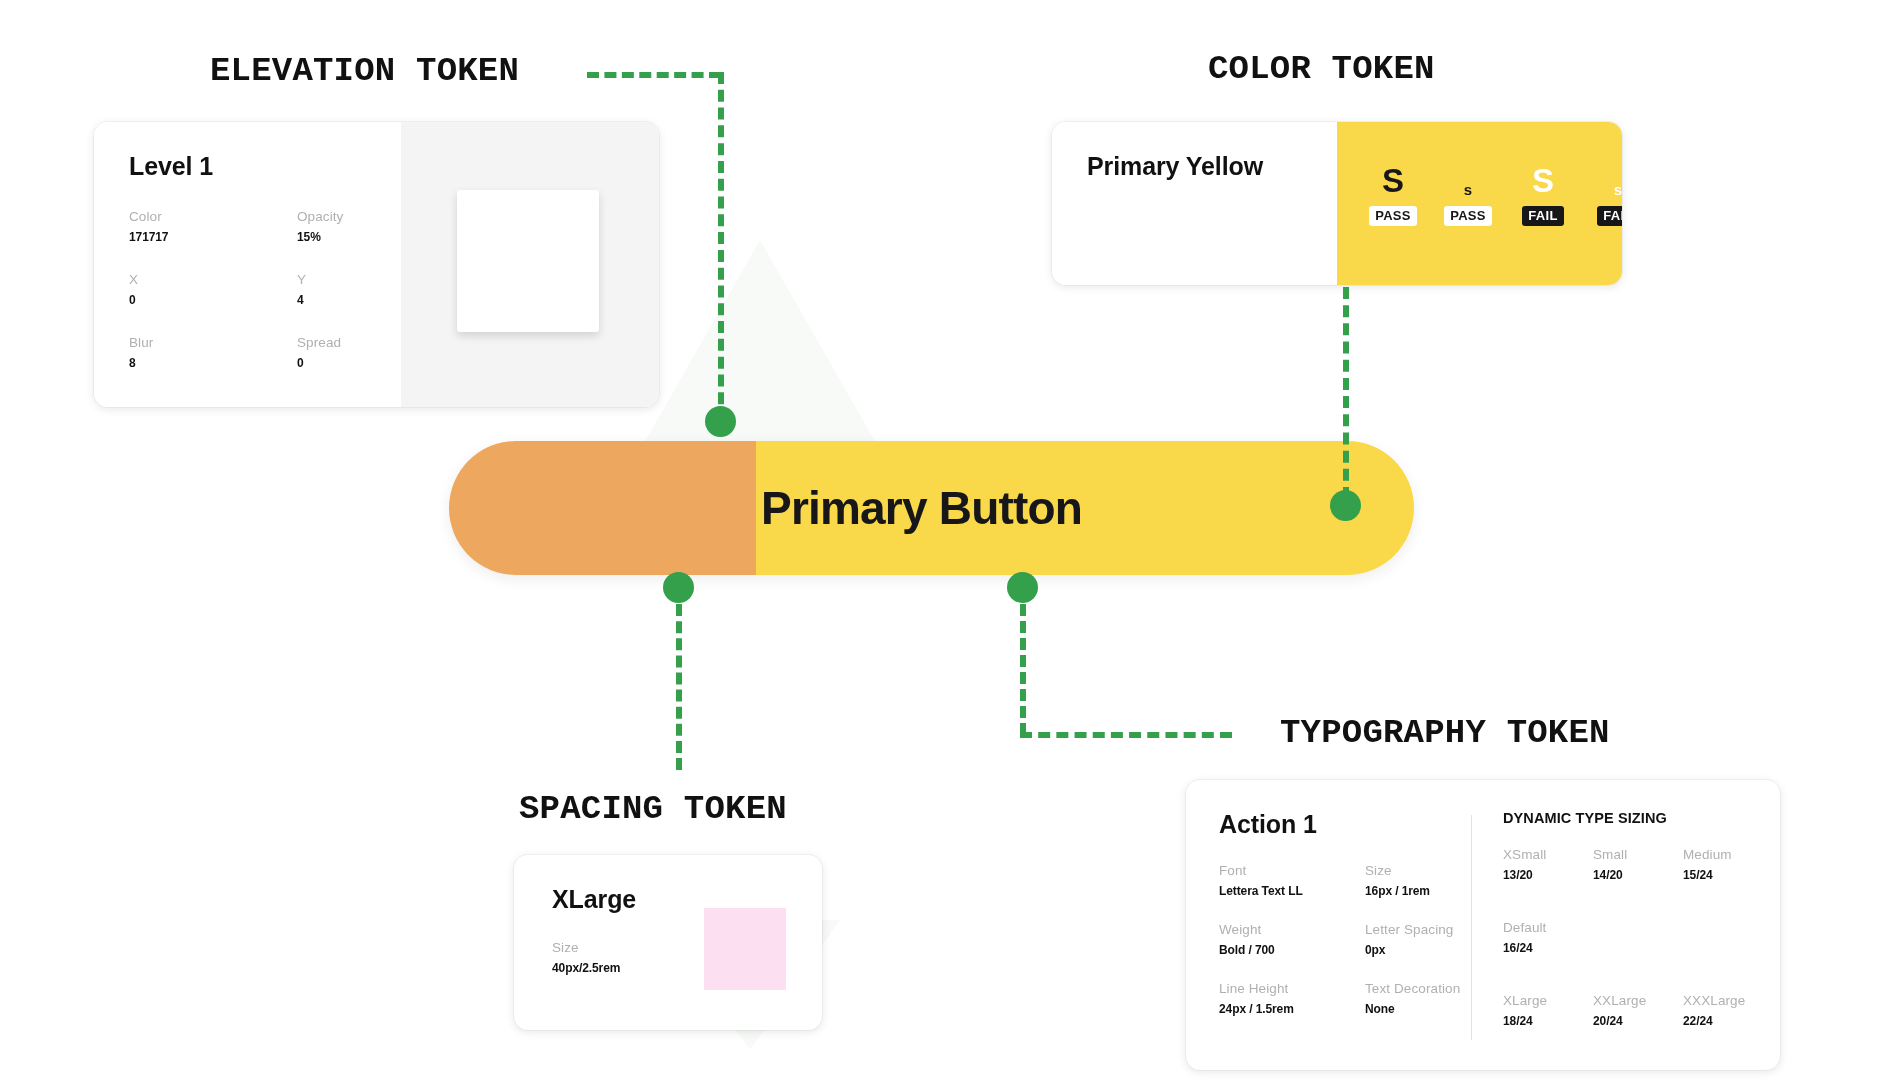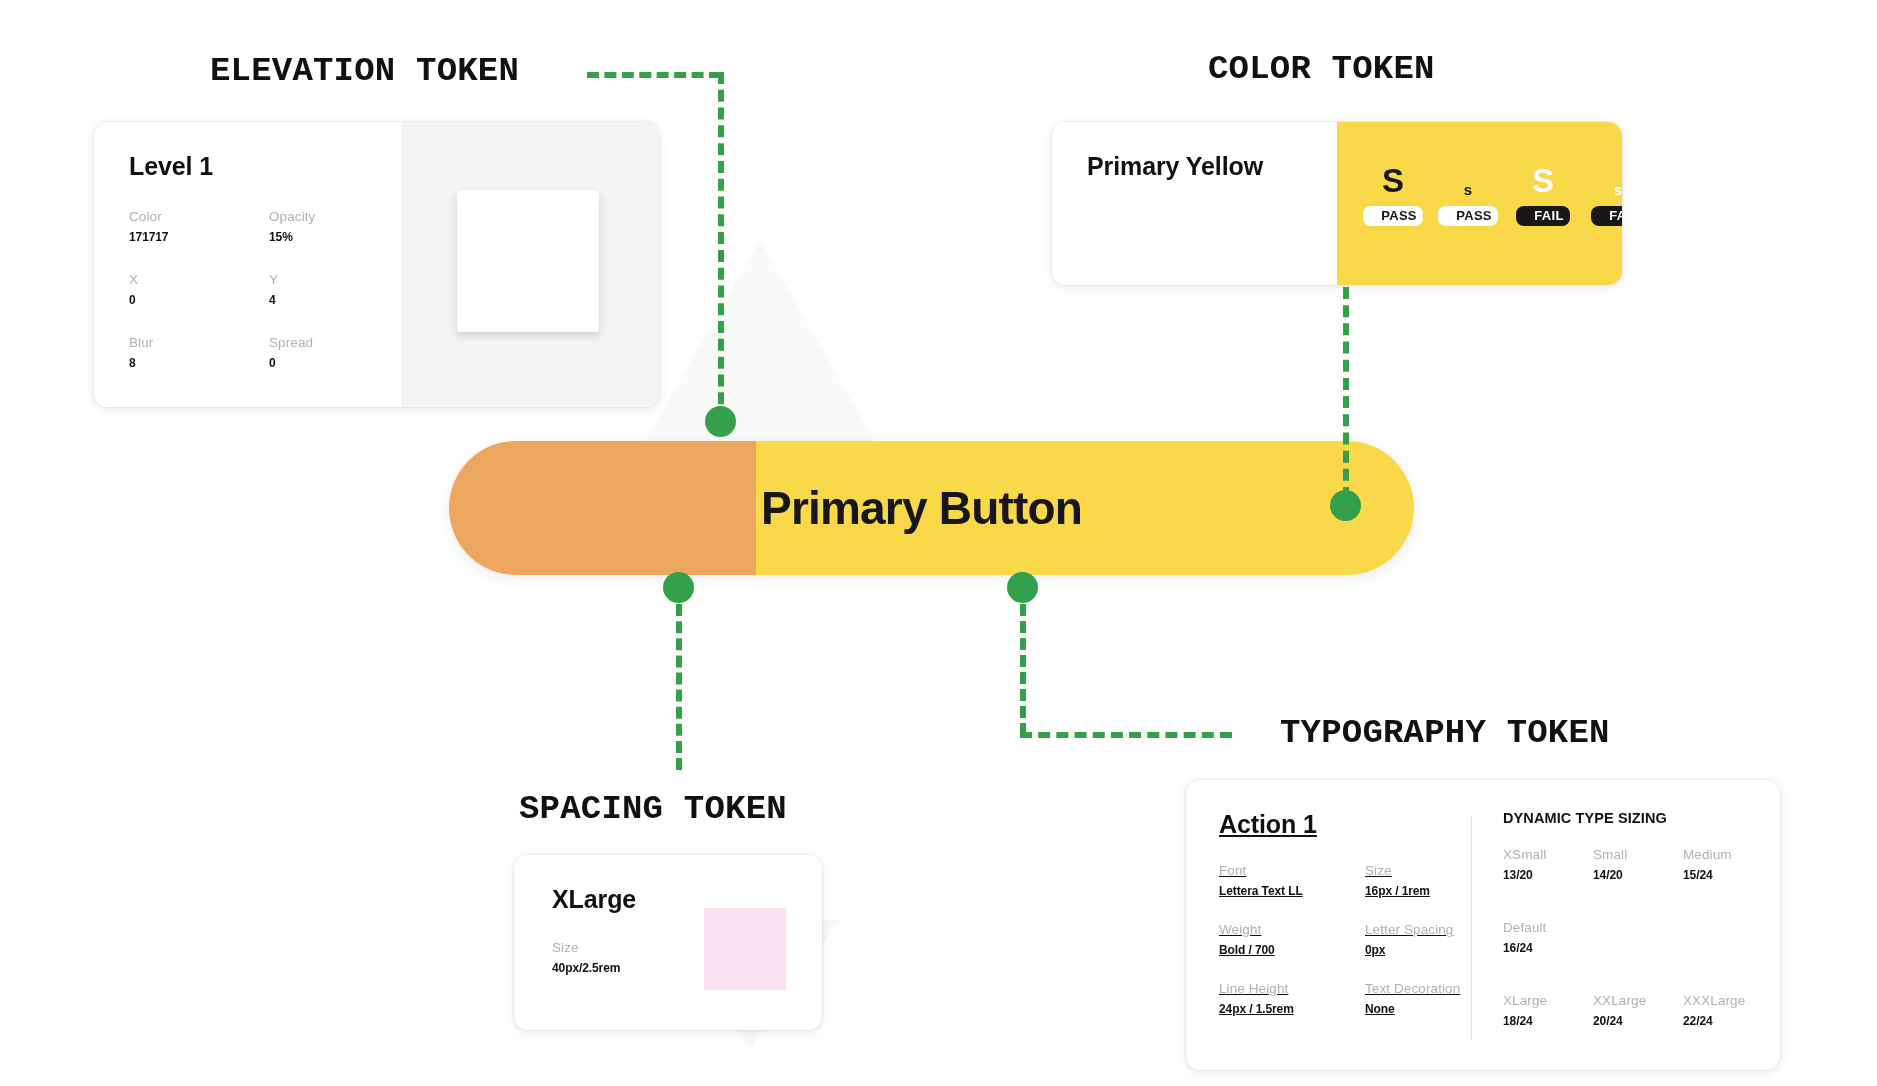--- a/index.html
+++ b/index.html
@@ -83,20 +83,21 @@
     width: 307px;
     padding: 30px 0 0 35px;
     box-sizing: border-box;
     background: #ffffff;
   }
   #elevation-grid {
     margin-top: 28px;
     display: grid;
     grid-template-columns: 140px 140px;
     row-gap: 28px;
+    gap: 28px;
   }
   #elevation-right {
     flex: 1;
     background: #f4f4f4;
     position: relative;
   }
   #elevation-demo-box {
     position: absolute;
     left: 56px;
     top: 68px;
@@ -148,22 +149,22 @@
   }
   .glyph-lg { font-size: 33px; }
   .glyph-sm { font-size: 15px; }
   .glyph-dark  { color: #17171a; }
   .glyph-light { color: #ffffff; }
   .contrast-badge {
     font-family: "Liberation Sans", sans-serif;
     font-weight: bold;
     font-size: 13px;
     letter-spacing: 0.3px;
-    padding: 3px 6px 4px 18px;
-    border-radius: 8px;
+    padding: 3px 6px 4px 6px;
+    border-radius: 3px;
     line-height: 1;
   }
   .badge-pass { background: #ffffff; color: #17171a; }
   .badge-fail { background: #17171a; color: #ffffff; }
 
   
   #spacing-card {
     left: 514px;
     top: 855px;
     width: 308px;
@@ -188,21 +189,20 @@
     width: 594px;
     height: 290px;
     display: flex;
     padding: 30px 0 0 0;
     box-sizing: border-box;
   }
   #typo-left {
     width: 285px;
     padding-left: 33px;
     box-sizing: border-box;
-    text-decoration: underline;
   }
   #typo-grid {
     margin-top: 24px;
     display: grid;
     grid-template-columns: 146px 140px;
     row-gap: 24px;
   }
   #typo-divider {
     width: 1px;
     background: #e2e2e2;

